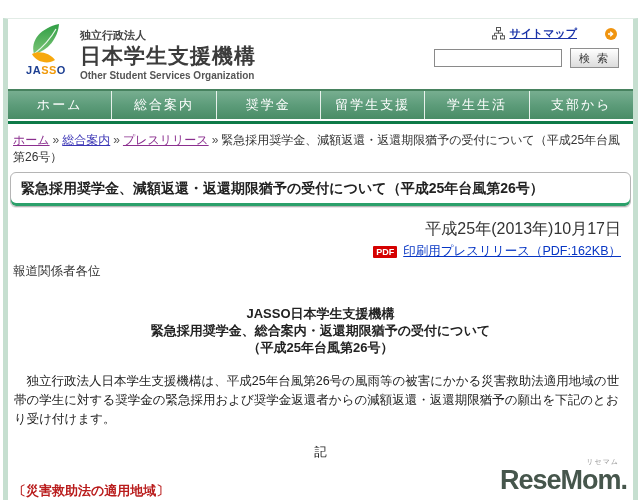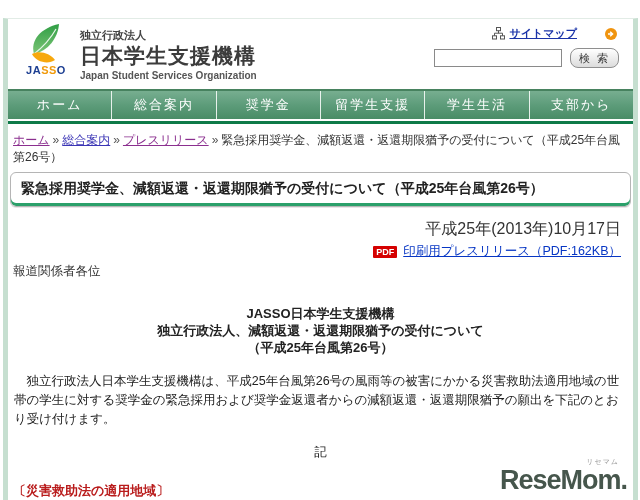--- a/index.html
+++ b/index.html
@@ -26,21 +26,21 @@
   .org-type { font-size:11px; font-weight:bold; color:#444; }
   .org-name { font-size:21px; font-weight:bold; color:#3c3c3c; letter-spacing:1px; margin-top:2px; }
   .org-name-en { font-size:10px; font-weight:bold; color:#555; margin-top:2px; }
   .hdr-utility { position:absolute; top:7px; right:16px; display:flex; gap:28px; align-items:center; font-size:11px; }
   .hdr-link { display:flex; align-items:center; gap:4px; text-decoration:none; cursor:pointer; }
   .hdr-link .txt { color:#1a33a8; text-decoration:underline; font-weight:bold; }
   .circle-arrow { display:inline-block; }
   .search-row { position:absolute; top:29px; right:14px; display:flex; gap:8px; align-items:center; }
   .search-input { width:128px; height:18px; border:1px solid #8a8a8a; background:#fff; font-size:11px; padding:0 3px; }
   .search-btn { height:20px; font-size:11px; letter-spacing:2px; padding:0 8px; color:#333;
-                border:1px solid #8f8f8f; border-radius:8px;
+                border:1px solid #8f8f8f; border-radius:0;
                 background:linear-gradient(to bottom,#ffffff,#dcdcdc); cursor:pointer; }
   
   .nav { display:flex; height:30px; border-top:2px solid #47825f;
          background:linear-gradient(to bottom,#77ae90 0%,#5d9c7a 50%,#498c66 100%); }
   .nav-item { flex:1; display:flex; align-items:center; justify-content:center;
               color:#fff; font-size:13px; letter-spacing:2px; cursor:pointer;
               border-left:1px solid rgba(255,255,255,.85); }
   .nav-item:first-child { border-left:none; }
   .nav-underline { height:3px; background:#0e7a48; margin-top:2px; }
   
@@ -86,21 +86,21 @@
         </defs>
         <path d="M36 1 C18 5 7 17 11 31 C25 28 35 15 36 1 Z" fill="url(#leafg)"></path>
         <path d="M11 31 C20 24 28 15 33 6" stroke="#e8f5e9" stroke-width="1.2" fill="none"></path>
         <path d="M9 31 C13 39 25 42 32 37 C27 30 16 27 9 31 Z" fill="#f7a80d"></path>
       </svg>
       <div class="logo-acronym"><span class="navy">JA</span><span class="orange">SS</span><span class="navy">O</span></div>
     </div>
     <div class="org-names">
       <div class="org-type">独立行政法人</div>
       <div class="org-name">日本学生支援機構</div>
-      <div class="org-name-en">Japan Student Services Organization</div>
+      <div class="org-name-en">Other Student Services Organization</div>
     </div>
     <div class="hdr-utility">
       <span class="hdr-link">
         <svg class="sitemap-icon" width="13" height="13" viewBox="0 0 13 13">
           <rect x="4.5" y="0.5" width="4" height="3.2" fill="none" stroke="#555"></rect>
           <rect x="0.5" y="8.8" width="4" height="3.2" fill="none" stroke="#555"></rect>
           <rect x="8.5" y="8.8" width="4" height="3.2" fill="none" stroke="#555"></rect>
           <path d="M6.5 3.7 V6.2 M2.5 8.8 V6.2 H10.5 V8.8" fill="none" stroke="#555"></path>
         </svg>
         <span class="txt">サイトマップ</span>
@@ -136,21 +136,21 @@
 
   <div class="date-line">平成25年(2013年)10月17日</div>
   <div class="pdf-line">
     <span class="pdf-badge">PDF</span>
     <span class="pdf-link">印刷用プレスリリース（PDF:162KB）</span>
   </div>
   <div class="salutation">報道関係者各位</div>
 
   <div class="doc-heading">
     <div>JASSO日本学生支援機構</div>
-    <div>独立行政法人、減額返還・返還期限猶予の受付について</div>
+    <div>緊急採用奨学金、総合案内・返還期限猶予の受付について</div>
     <div>（平成25年台風第26号）</div>
   </div>
 
   <div class="doc-body">独立行政法人日本学生支援機構は、平成25年台風第26号の風雨等の被害にかかる災害救助法適用地域の世帯の学生に対する奨学金の緊急採用および奨学金返還者からの減額返還・返還期限猶予の願出を下記のとおり受け付けます。</div>
 
   <div class="ki">記</div>
 
   <div class="area-heading">〔災害救助法の適用地域〕</div>
 
   <div class="watermark">

